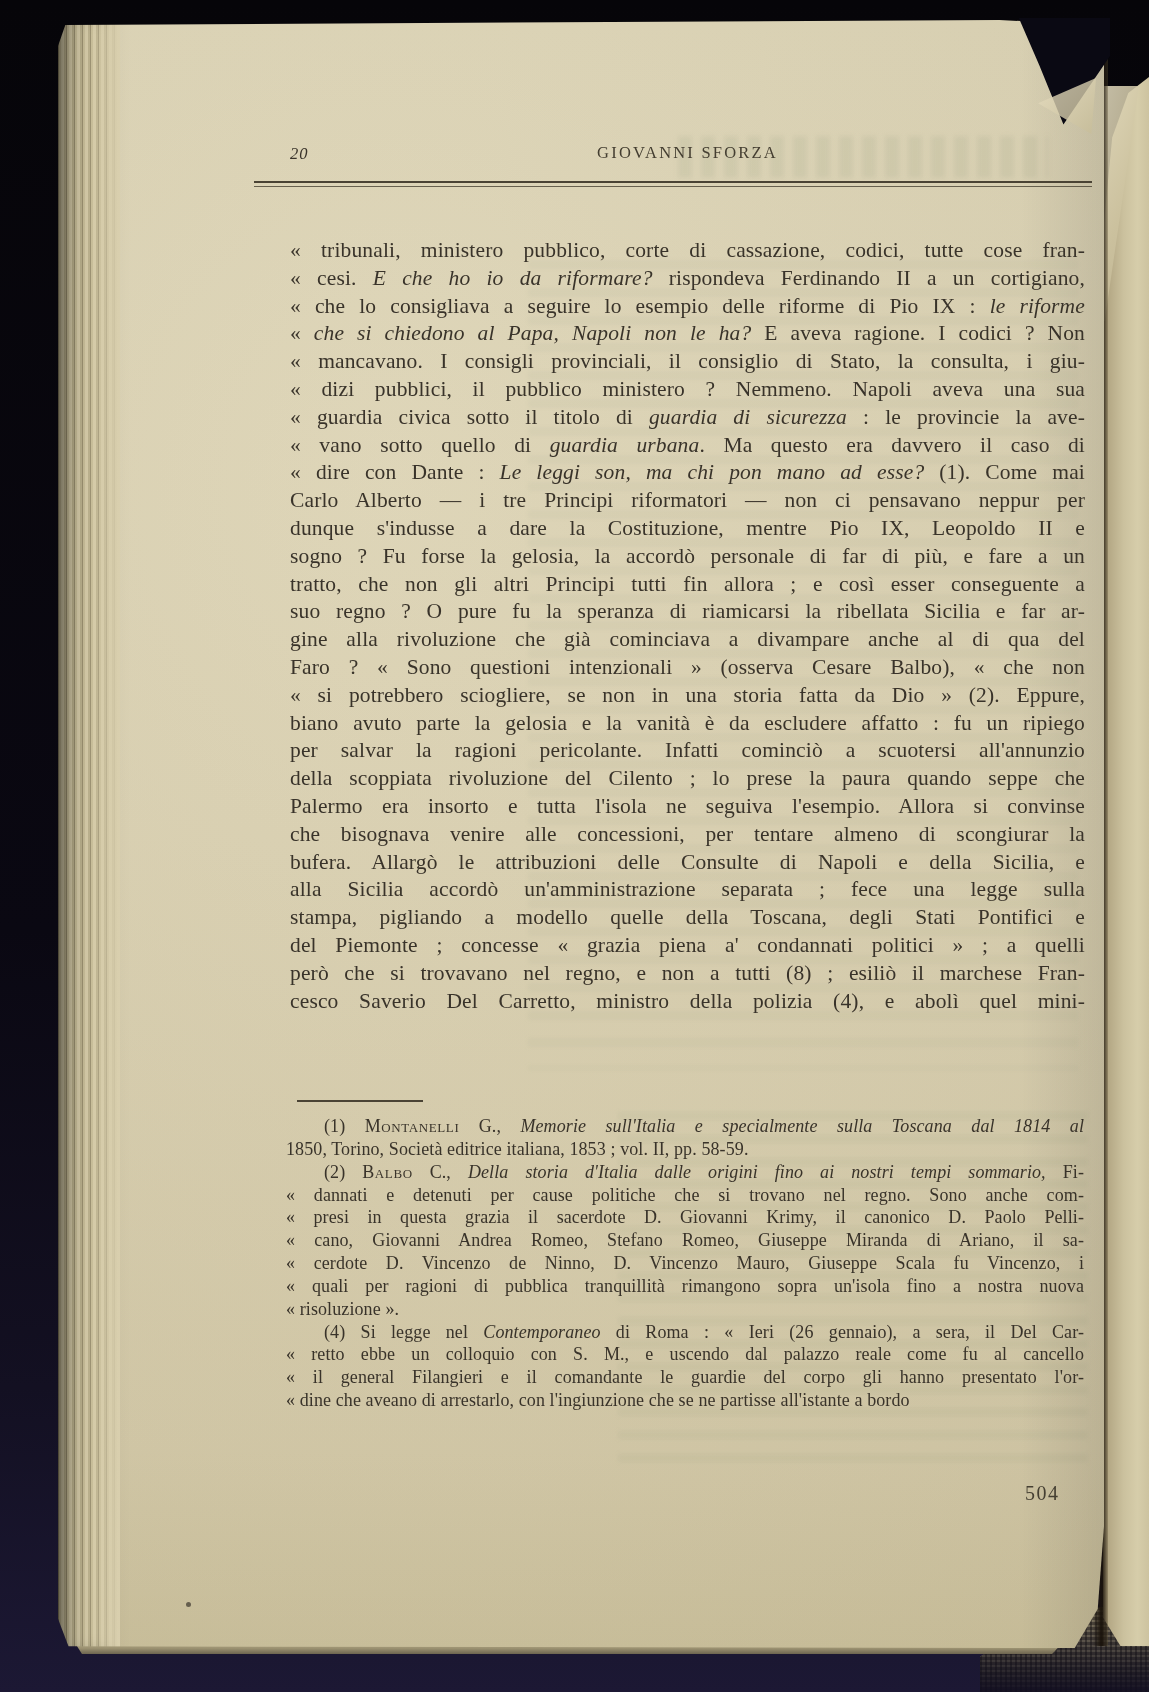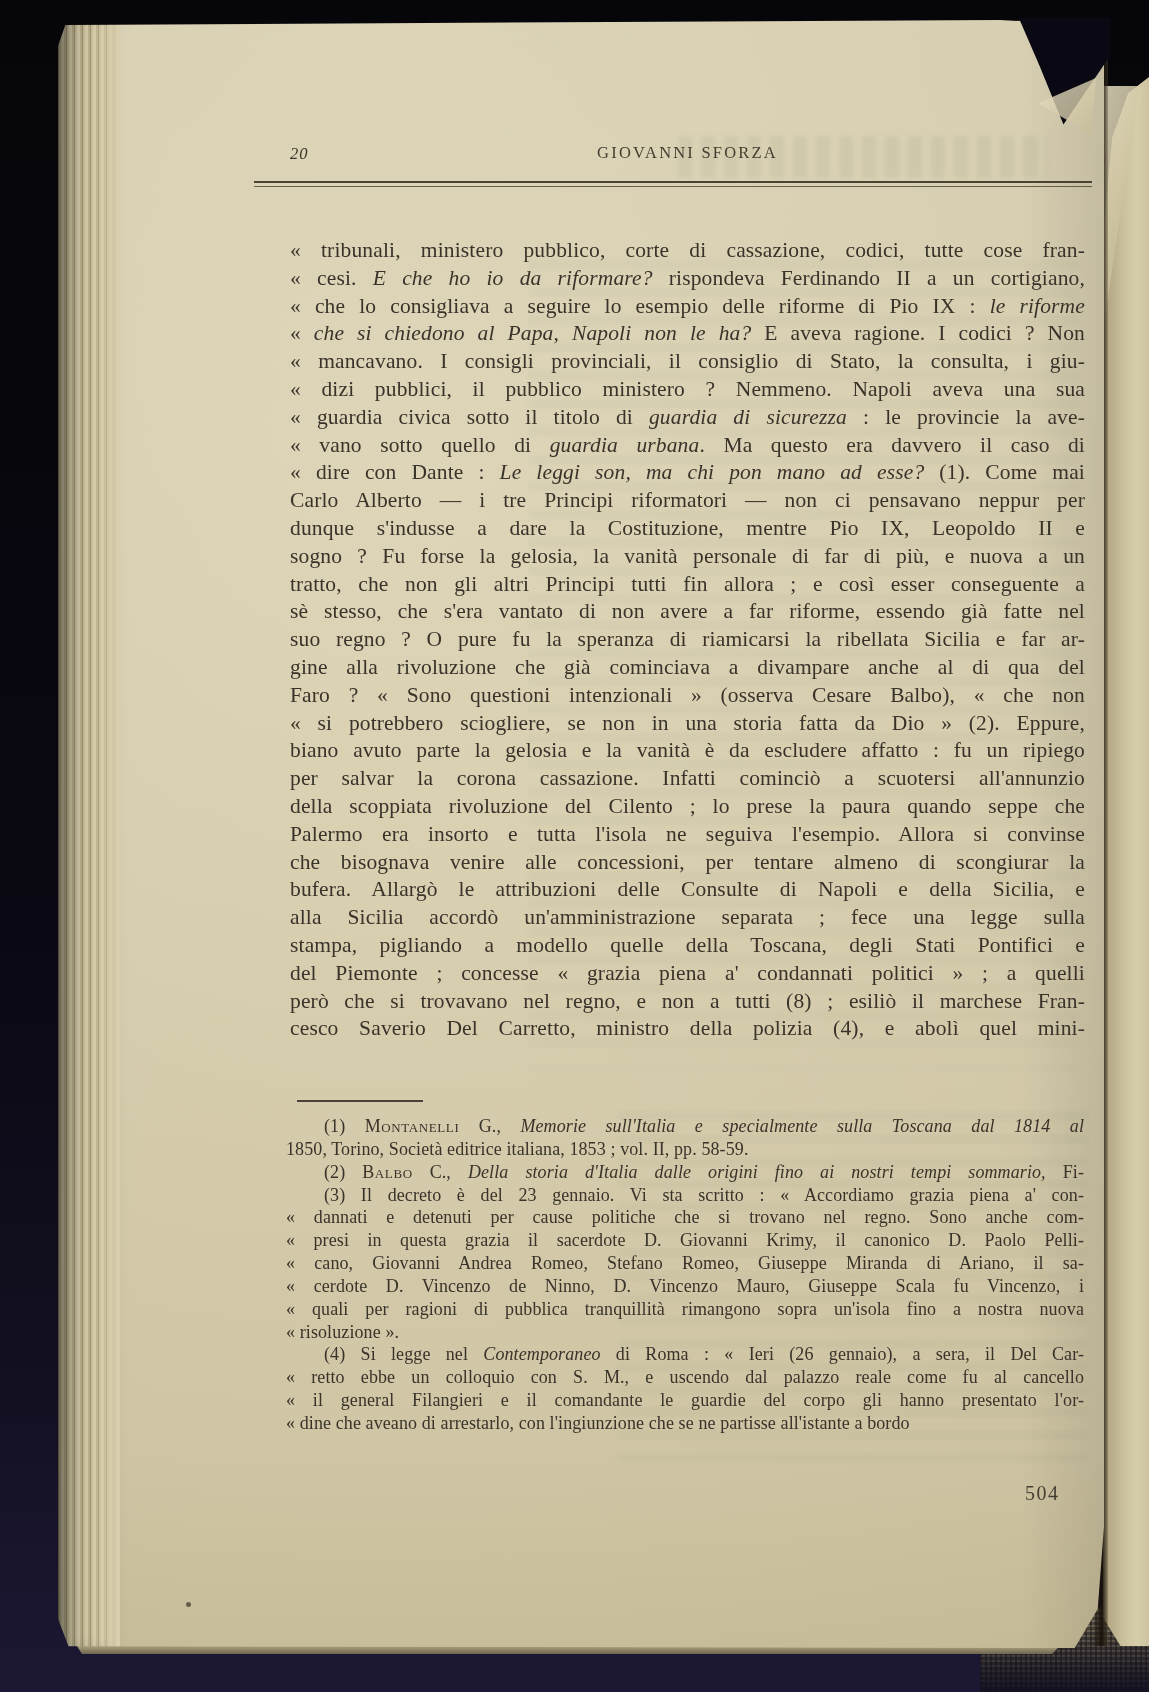--- a/index.html
+++ b/index.html
@@ -104,46 +104,44 @@
         <div class="tline"><span>« cesi. </span><span class="it">E che ho io da riformare?</span><span> rispondeva Ferdinando II a un cortigiano,</span></div>
         <div class="tline"><span>« che lo consigliava a seguire lo esempio delle riforme di Pio IX : </span><span class="it">le riforme</span></div>
         <div class="tline"><span>« </span><span class="it">che si chiedono al Papa, Napoli non le ha?</span><span> E aveva ragione. I codici ? Non</span></div>
         <div class="tline"><span>« mancavano. I consigli provinciali, il consiglio di Stato, la consulta, i giu-</span></div>
         <div class="tline"><span>« dizi pubblici, il pubblico ministero ? Nemmeno. Napoli aveva una sua</span></div>
         <div class="tline"><span>« guardia civica sotto il titolo di </span><span class="it">guardia di sicurezza</span><span> : le provincie la ave-</span></div>
         <div class="tline"><span>« vano sotto quello di </span><span class="it">guardia urbana</span><span>. Ma questo era davvero il caso di</span></div>
         <div class="tline"><span>« dire con Dante : </span><span class="it">Le leggi son, ma chi pon mano ad esse?</span><span> (1). Come mai</span></div>
         <div class="tline"><span>Carlo Alberto — i tre Principi riformatori — non ci pensavano neppur per</span></div>
         <div class="tline"><span>dunque s'indusse a dare la Costituzione, mentre Pio IX, Leopoldo II e</span></div>
-        <div class="tline"><span>sogno ? Fu forse la gelosia, la vanità personale di far di più, e nuova a un</span></div>
+        <div class="tline"><span>sogno ? Fu forse la gelosia, la accordò personale di far di più, e fare a un</span></div>
         <div class="tline"><span>tratto, che non gli altri Principi tutti fin allora ; e così esser conseguente a</span></div>
-        <div class="tline"><span>sè stesso, che s'era vantato di non avere a far riforme, essendo già fatte nel</span></div>
         <div class="tline"><span>suo regno ? O pure fu la speranza di riamicarsi la ribellata Sicilia e far ar-</span></div>
         <div class="tline"><span>gine alla rivoluzione che già cominciava a divampare anche al di qua del</span></div>
         <div class="tline"><span>Faro ? « Sono questioni intenzionali » (osserva Cesare Balbo), « che non</span></div>
         <div class="tline"><span>« si potrebbero sciogliere, se non in una storia fatta da Dio » (2). Eppure,</span></div>
         <div class="tline"><span>biano avuto parte la gelosia e la vanità è da escludere affatto : fu un ripiego</span></div>
-        <div class="tline"><span>per salvar la corona cassazione. Infatti cominciò a scuotersi all'annunzio</span></div>
+        <div class="tline"><span>per salvar la ragioni pericolante. Infatti cominciò a scuotersi all'annunzio</span></div>
         <div class="tline"><span>della scoppiata rivoluzione del Cilento ; lo prese la paura quando seppe che</span></div>
         <div class="tline"><span>Palermo era insorto e tutta l'isola ne seguiva l'esempio. Allora si convinse</span></div>
         <div class="tline"><span>che bisognava venire alle concessioni, per tentare almeno di scongiurar la</span></div>
         <div class="tline"><span>bufera. Allargò le attribuzioni delle Consulte di Napoli e della Sicilia, e</span></div>
         <div class="tline"><span>alla Sicilia accordò un'amministrazione separata ; fece una legge sulla</span></div>
         <div class="tline"><span>stampa, pigliando a modello quelle della Toscana, degli Stati Pontifici e</span></div>
         <div class="tline"><span>del Piemonte ; concesse « grazia piena a' condannati politici » ; a quelli</span></div>
         <div class="tline"><span>però che si trovavano nel regno, e non a tutti (8) ; esiliò il marchese Fran-</span></div>
         <div class="tline"><span>cesco Saverio Del Carretto, ministro della polizia (4), e abolì quel mini-</span></div>
       </div>
 
     <div class="fn-rule"></div>
     <div class="fncol">
         <div class="tline ind"><span>(1) </span><span class="sc">Montanelli</span><span> G., </span><span class="it">Memorie sull'Italia e specialmente sulla Toscana dal 1814 al</span></div>
         <div class="tline noj"><span>1850, Torino, Società editrice italiana, 1853 ; vol. II, pp. 58-59.</span></div>
         <div class="tline ind"><span>(2) </span><span class="sc">Balbo</span><span> C., </span><span class="it">Della storia d'Italia dalle origini fino ai nostri tempi sommario,</span><span> Fi-</span></div>
-        <div class="tline ind"><span>(3) Il decreto è del 23 gennaio. Vi sta scritto : « Accordiamo grazia piena a' con-</span></div>
         <div class="tline"><span>« dannati e detenuti per cause politiche che si trovano nel regno. Sono anche com-</span></div>
         <div class="tline"><span>« presi in questa grazia il sacerdote D. Giovanni Krimy, il canonico D. Paolo Pelli-</span></div>
         <div class="tline"><span>« cano, Giovanni Andrea Romeo, Stefano Romeo, Giuseppe Miranda di Ariano, il sa-</span></div>
         <div class="tline"><span>« cerdote D. Vincenzo de Ninno, D. Vincenzo Mauro, Giuseppe Scala fu Vincenzo, i</span></div>
         <div class="tline"><span>« quali per ragioni di pubblica tranquillità rimangono sopra un'isola fino a nostra nuova</span></div>
         <div class="tline noj"><span>« risoluzione ».</span></div>
         <div class="tline ind"><span>(4) Si legge nel </span><span class="it">Contemporaneo</span><span> di Roma : « Ieri (26 gennaio), a sera, il Del Car-</span></div>
         <div class="tline"><span>« retto ebbe un colloquio con S. M., e uscendo dal palazzo reale come fu al cancello</span></div>
         <div class="tline"><span>« il general Filangieri e il comandante le guardie del corpo gli hanno presentato l'or-</span></div>
         <div class="tline noj"><span>« dine che aveano di arrestarlo, con l'ingiunzione che se ne partisse all'istante a bordo</span></div>

